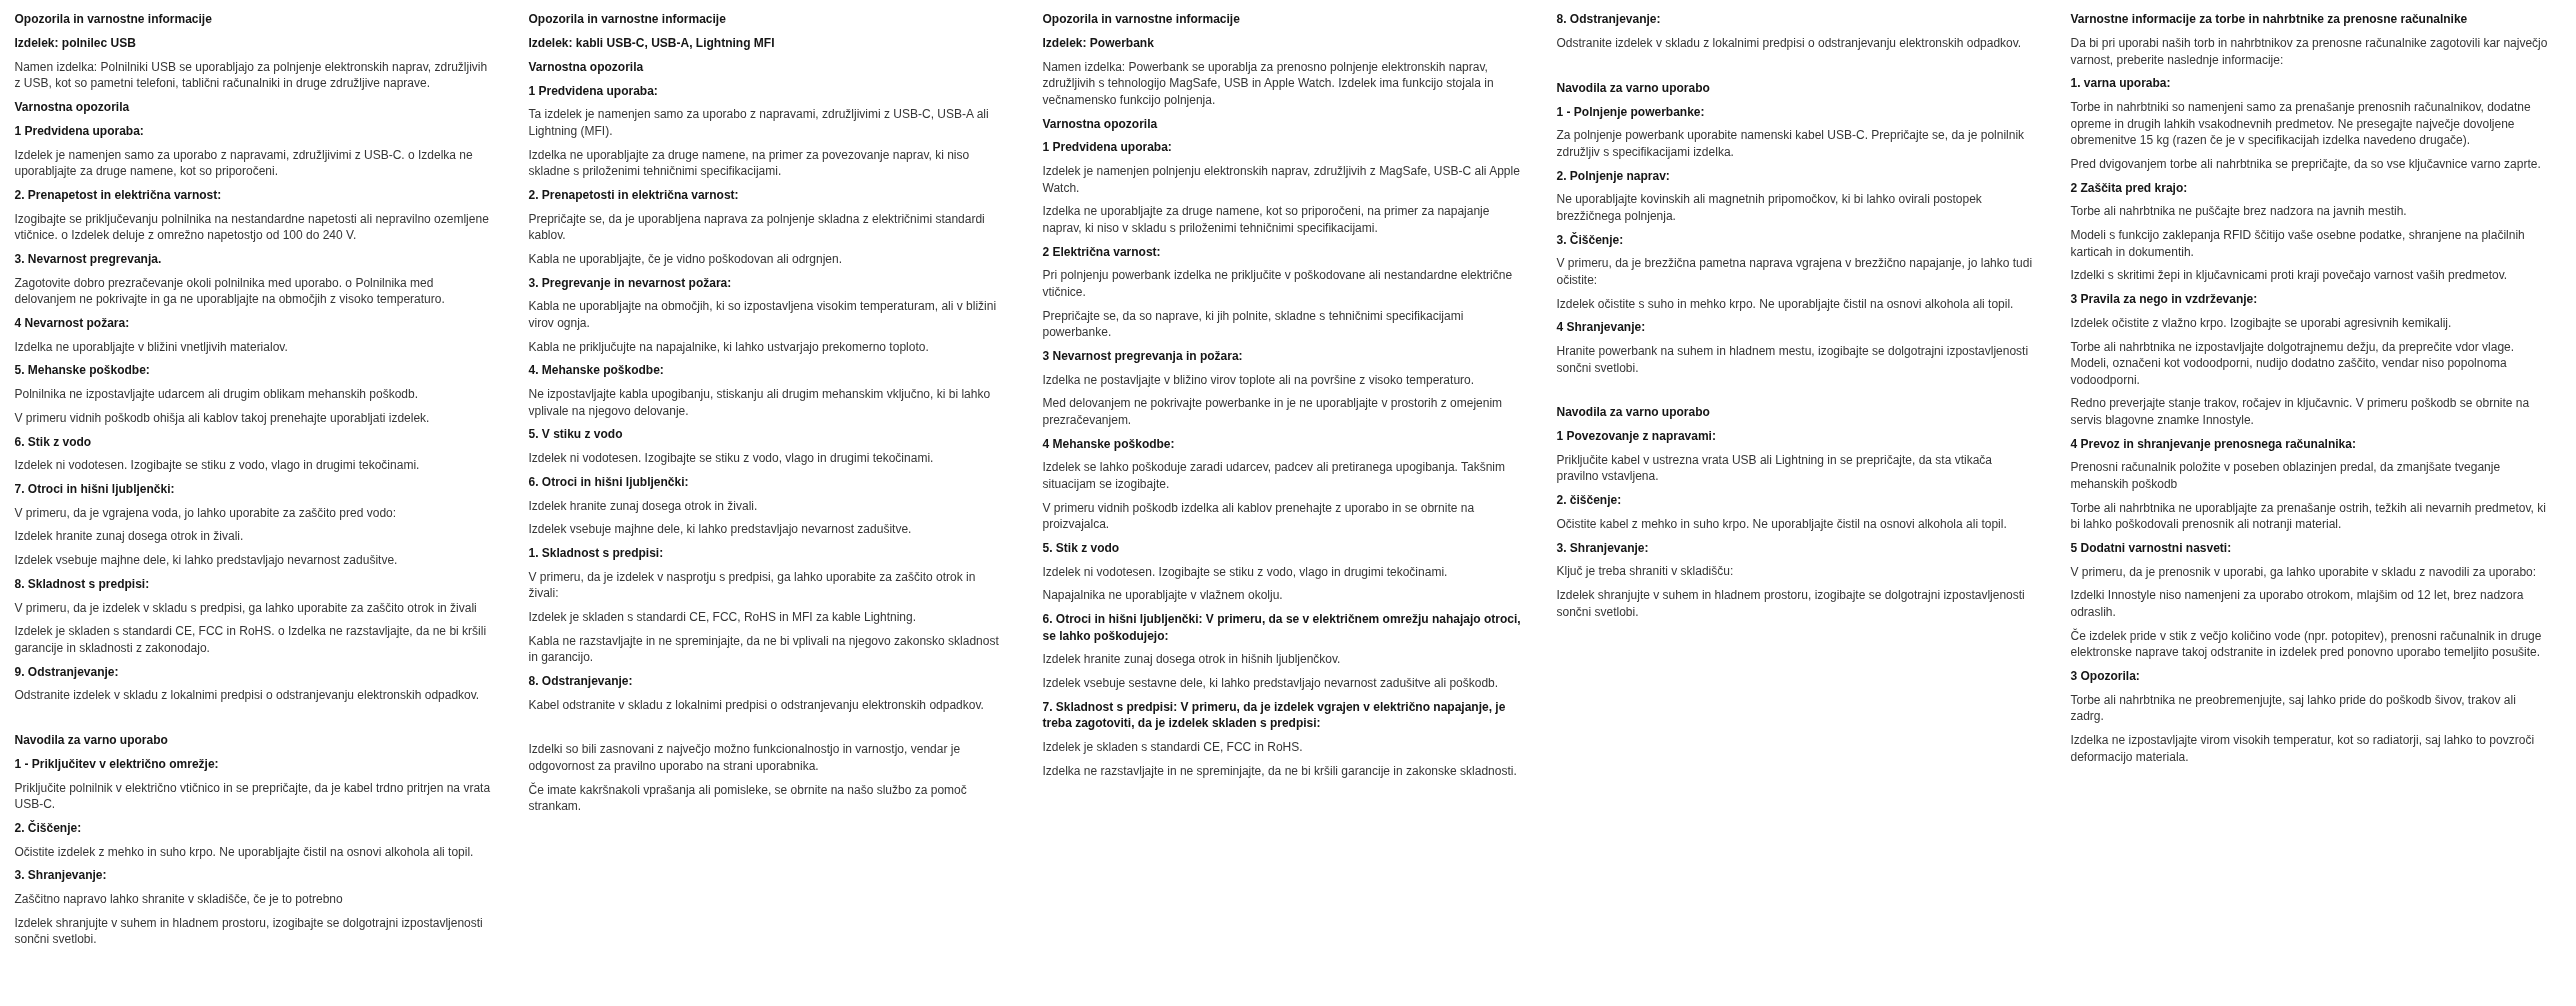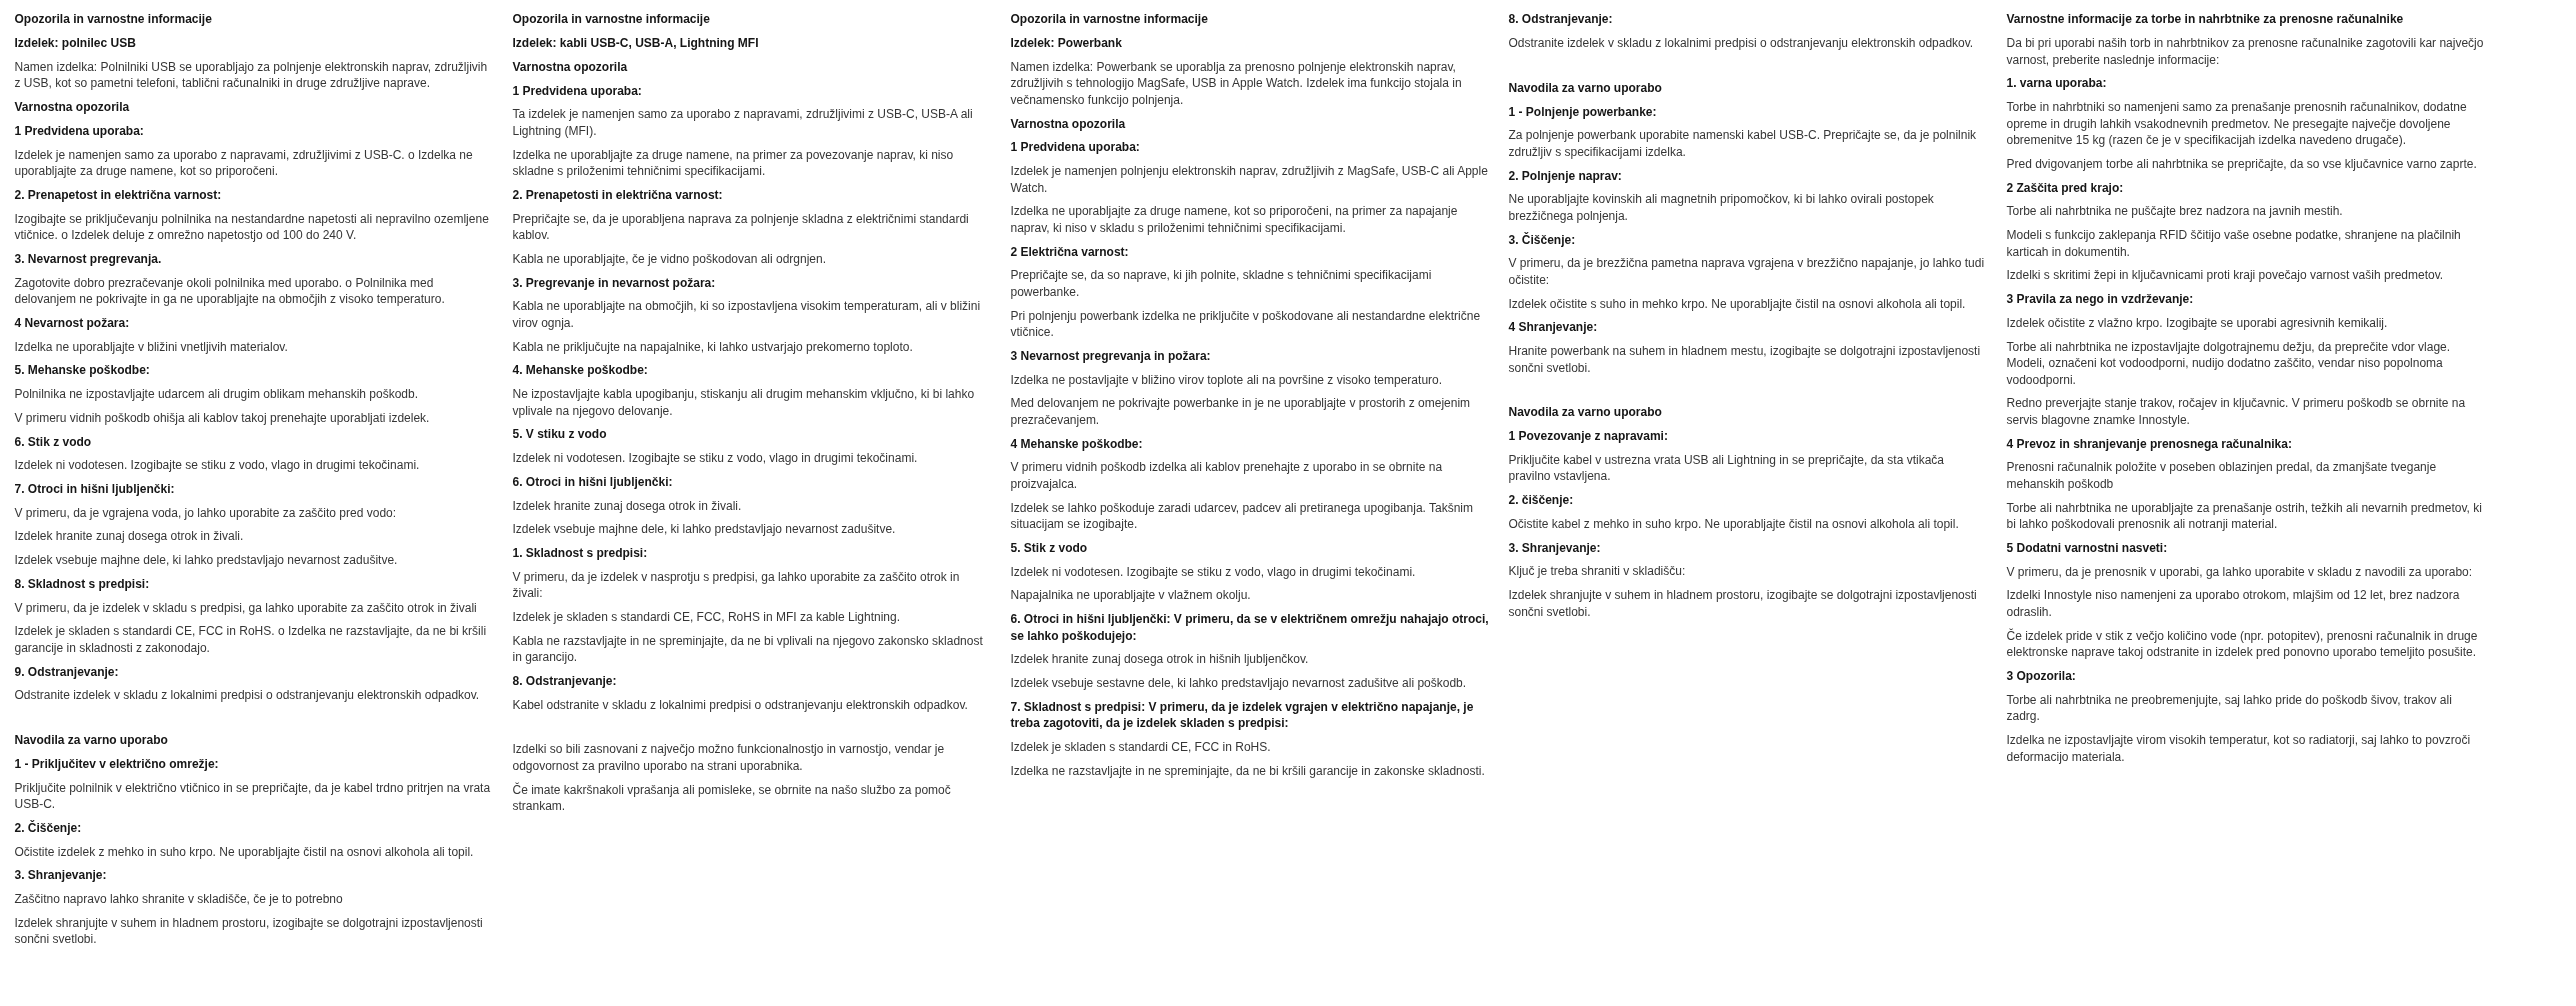--- a/index.html
+++ b/index.html
@@ -10,21 +10,21 @@
     width: 2576px;
     height: 1006px;
     overflow: hidden;
   }
   .page {
     box-sizing: border-box;
     width: 2236px;
     height: 1006px;
     padding: 11.3px 0 0 14.5px;
     display: flex;
-    gap: 18px;
+    gap: 34px;
     font-family: "Liberation Sans", "DejaVu Sans", sans-serif;
     font-size: 12px;
     line-height: 1.38;
     color: #363636;
   }
   .column {
     width: 480px;
     flex: 0 0 480px;
   }
   .head {
@@ -114,28 +114,28 @@
     </div>
     <div class="column">
       <h3 class="head">Opozorila in varnostne informacije</h3>
       <h3 class="head">Izdelek: Powerbank</h3>
       <p class="para">Namen izdelka: Powerbank se uporablja za prenosno polnjenje elektronskih naprav, združljivih s tehnologijo MagSafe, USB in Apple Watch. Izdelek ima funkcijo stojala in večnamensko funkcijo polnjenja.</p>
       <h3 class="head">Varnostna opozorila</h3>
       <h3 class="head">1 Predvidena uporaba:</h3>
       <p class="para">Izdelek je namenjen polnjenju elektronskih naprav, združljivih z MagSafe, USB-C ali Apple Watch.</p>
       <p class="para">Izdelka ne uporabljajte za druge namene, kot so priporočeni, na primer za napajanje naprav, ki niso v skladu s priloženimi tehničnimi specifikacijami.</p>
       <h3 class="head">2 Električna varnost:</h3>
+      <p class="para">Pri polnjenju powerbank izdelka ne priključite v poškodovane ali nestandardne električne vtičnice.</p>
       <p class="para">Prepričajte se, da so naprave, ki jih polnite, skladne s tehničnimi specifikacijami powerbanke.</p>
-      <p class="para">Pri polnjenju powerbank izdelka ne priključite v poškodovane ali nestandardne električne vtičnice.</p>
       <h3 class="head">3 Nevarnost pregrevanja in požara:</h3>
       <p class="para">Izdelka ne postavljajte v bližino virov toplote ali na površine z visoko temperaturo.</p>
       <p class="para">Med delovanjem ne pokrivajte powerbanke in je ne uporabljajte v prostorih z omejenim prezračevanjem.</p>
       <h3 class="head">4 Mehanske poškodbe:</h3>
+      <p class="para">Izdelek se lahko poškoduje zaradi udarcev, padcev ali pretiranega upogibanja. Takšnim situacijam se izogibajte.</p>
       <p class="para">V primeru vidnih poškodb izdelka ali kablov prenehajte z uporabo in se obrnite na proizvajalca.</p>
-      <p class="para">Izdelek se lahko poškoduje zaradi udarcev, padcev ali pretiranega upogibanja. Takšnim situacijam se izogibajte.</p>
       <h3 class="head">5. Stik z vodo</h3>
       <p class="para">Izdelek ni vodotesen. Izogibajte se stiku z vodo, vlago in drugimi tekočinami.</p>
       <p class="para">Napajalnika ne uporabljajte v vlažnem okolju.</p>
       <h3 class="head">6. Otroci in hišni ljubljenčki: V primeru, da se v električnem omrežju nahajajo otroci, se lahko poškodujejo:</h3>
       <p class="para">Izdelek hranite zunaj dosega otrok in hišnih ljubljenčkov.</p>
       <p class="para">Izdelek vsebuje sestavne dele, ki lahko predstavljajo nevarnost zadušitve ali poškodb.</p>
       <h3 class="head">7. Skladnost s predpisi: V primeru, da je izdelek vgrajen v električno napajanje, je treba zagotoviti, da je izdelek skladen s predpisi:</h3>
       <p class="para">Izdelek je skladen s standardi CE, FCC in RoHS.</p>
       <p class="para">Izdelka ne razstavljajte in ne spreminjajte, da ne bi kršili garancije in zakonske skladnosti.</p>
     </div>

